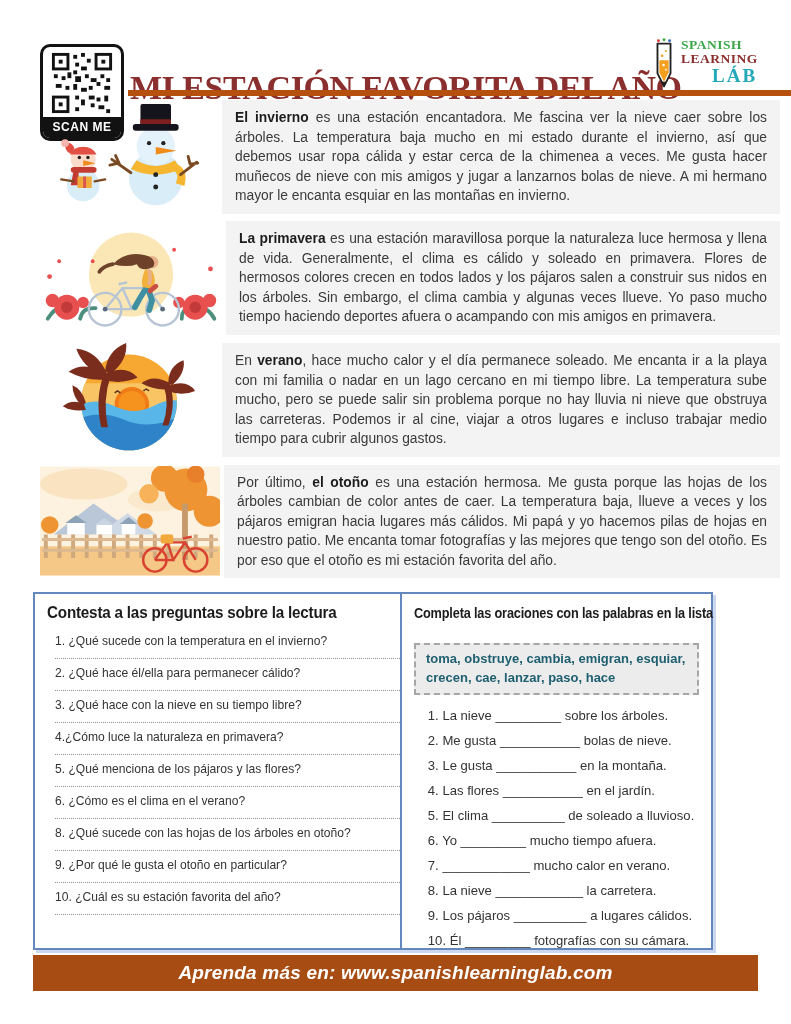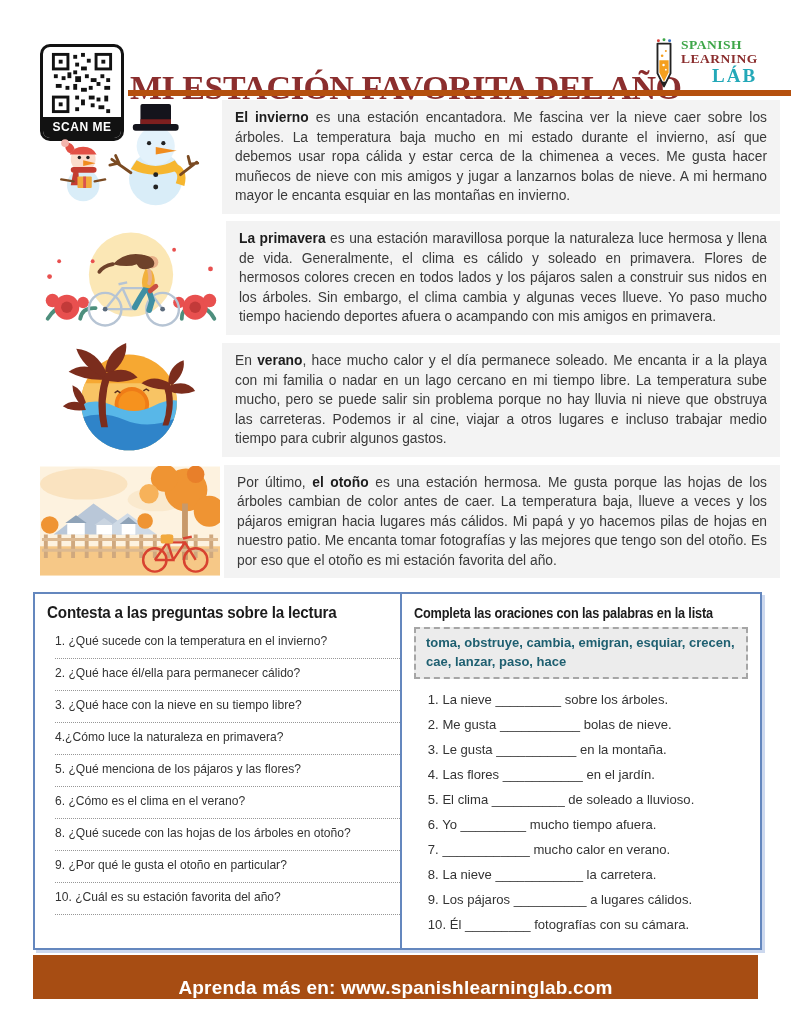--- a/index.html
+++ b/index.html
@@ -31,40 +31,40 @@
   .para{flex:1;margin:0 0 0 4px;background:var(--para-bg,#F3F3F3);
         padding:8px 13px;font-size:13.8px;line-height:19.5px;color:#3a3a3a;
         text-align:justify;}
   .para b{color:#1d1d1d;}
 
   
   .box{position:absolute;top:592px;height:358px;background:#fff;box-sizing:border-box;
        border:2px solid var(--box-border,#6487BE);box-shadow:3px 3px 0 #ccd8ee;
        padding:10px 12px;}
   .box-left{left:33px;width:387px;}
-  .box-right{left:400px;width:362px;}
+  .box-right{left:400px;width:313px;}
   .box-heading{display:inline-block;font-weight:700;font-size:16px;color:#1c1c1c;
                white-space:nowrap;transform:scaleX(.95);transform-origin:left center;
                letter-spacing:-.2px;margin:0 0 6px;}
   .box-right .box-heading{font-size:14.8px;transform:scaleX(.86);}
   .q-list,.s-list{list-style:none;margin:4px;padding:0 0 0 4px;}
   .q-item{margin-bottom:5px;}
   .q-text{font-size:13px;color:#333;white-space:nowrap;transform:scaleX(.93);
           transform-origin:left center;line-height:18px;}
   .answer-line{height:8px;border-bottom:1px dotted #979797;margin:0 0 2px;}
-  .word-bank{margin:0 0 8px;background:#ececec;border:2px dashed #a6a6a6;
+  .word-bank{margin:16px 0 8px;background:#ececec;border:2px dashed #a6a6a6;
              padding:5px 10px;font-weight:700;font-size:13px;line-height:1.45;
              color:var(--wordbank-text,#1E5F70);}
   .s-item{font-size:13.5px;color:#333;line-height:25px;white-space:nowrap;
           transform:scaleX(.97);transform-origin:left center;padding-left:6px;}
 
   
-  .footer-bar{position:absolute;left:33px;top:955px;width:725px;height:44px;
-              background:var(--footer-bg,#A74D13);display:flex;align-items:flex-end;
-              justify-content:center;}
+  .footer-bar{position:absolute;left:33px;top:955px;width:725px;height:36px;
+              background:var(--footer-bg,#A74D13);display:flex;align-items:center;
+              justify-content:center;font-style:italic;}
   .footer-bar span{color:#fff;font-weight:700;font-size:19px;letter-spacing:.2px;}
 </style>
 </head>
 <body>
 
 <div class="page">
 
   <div class="qr-badge">
     <svg viewBox="0 0 33 33" width="64" height="64">
       <rect width="33" height="33" fill="#fff"></rect>

